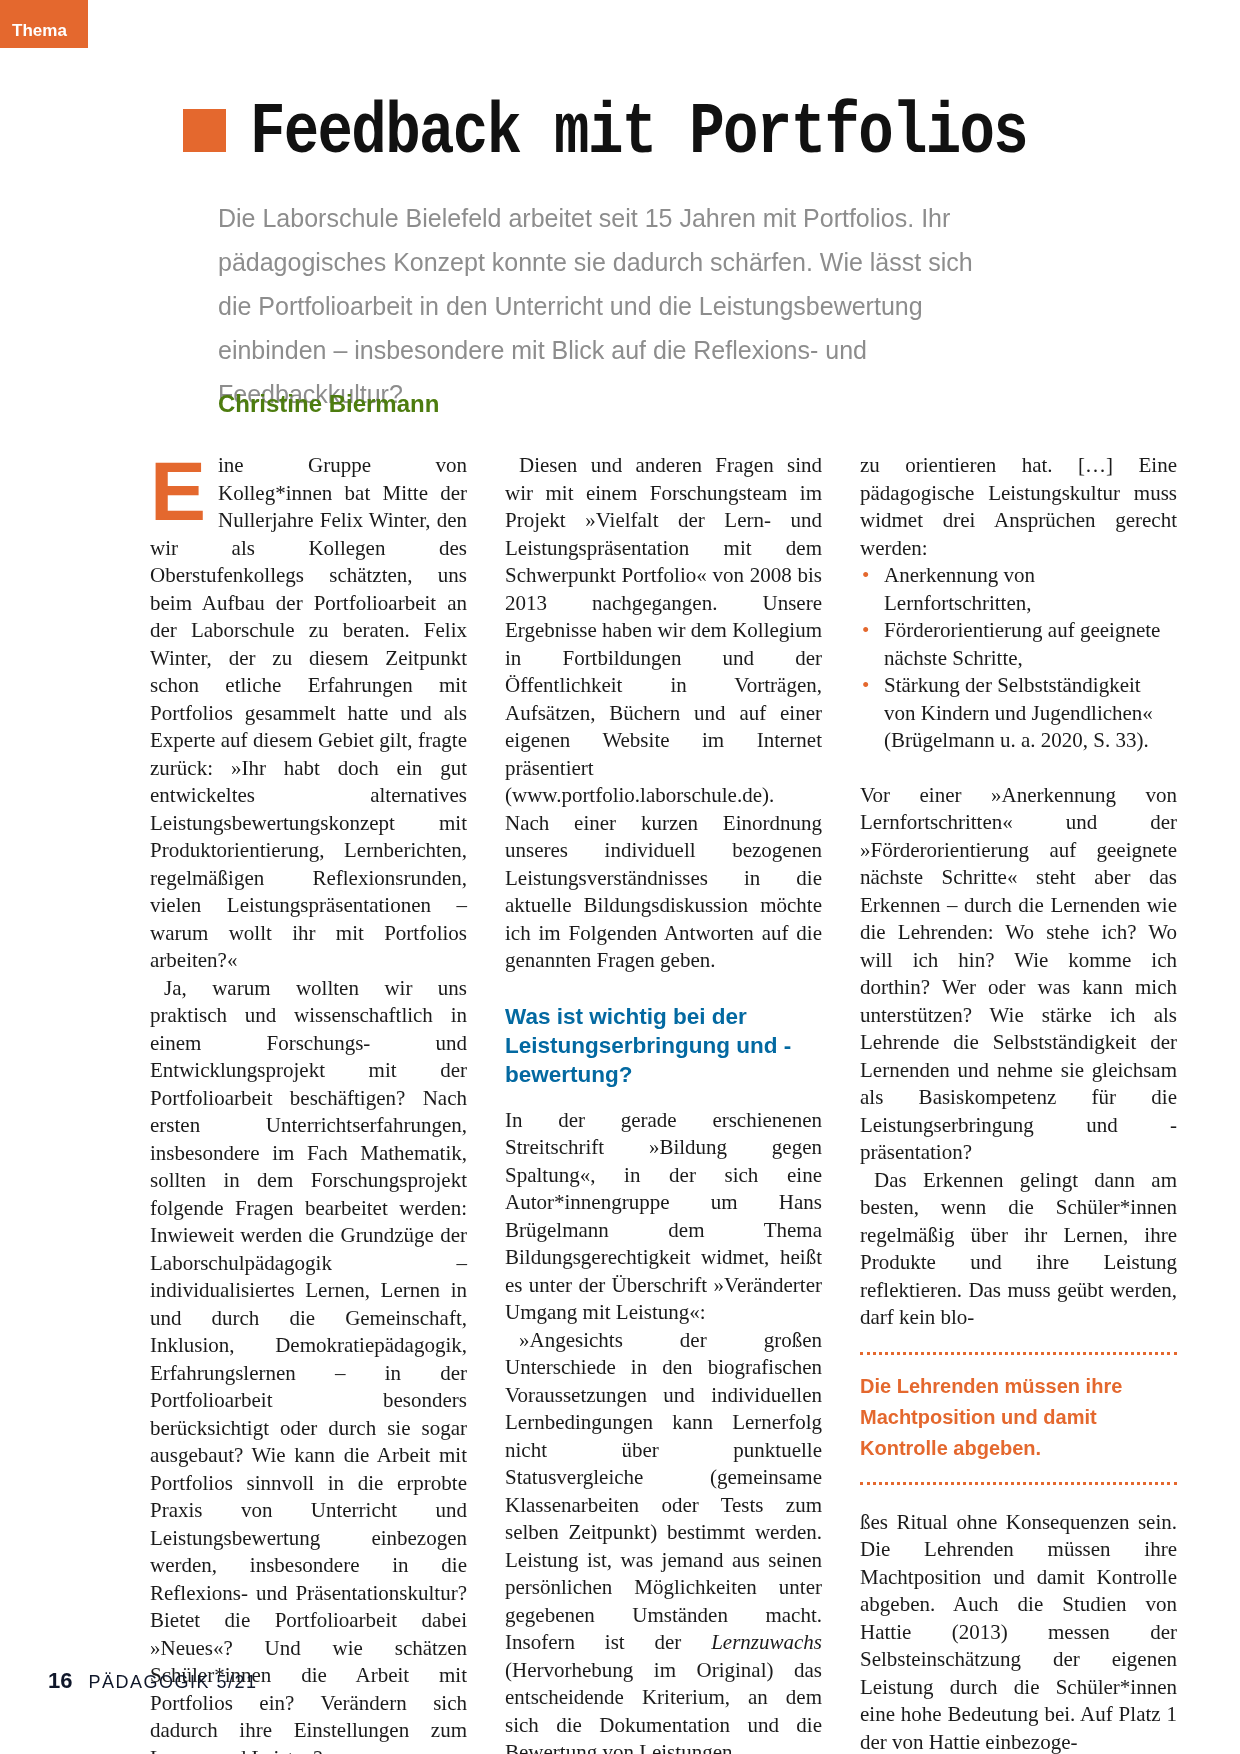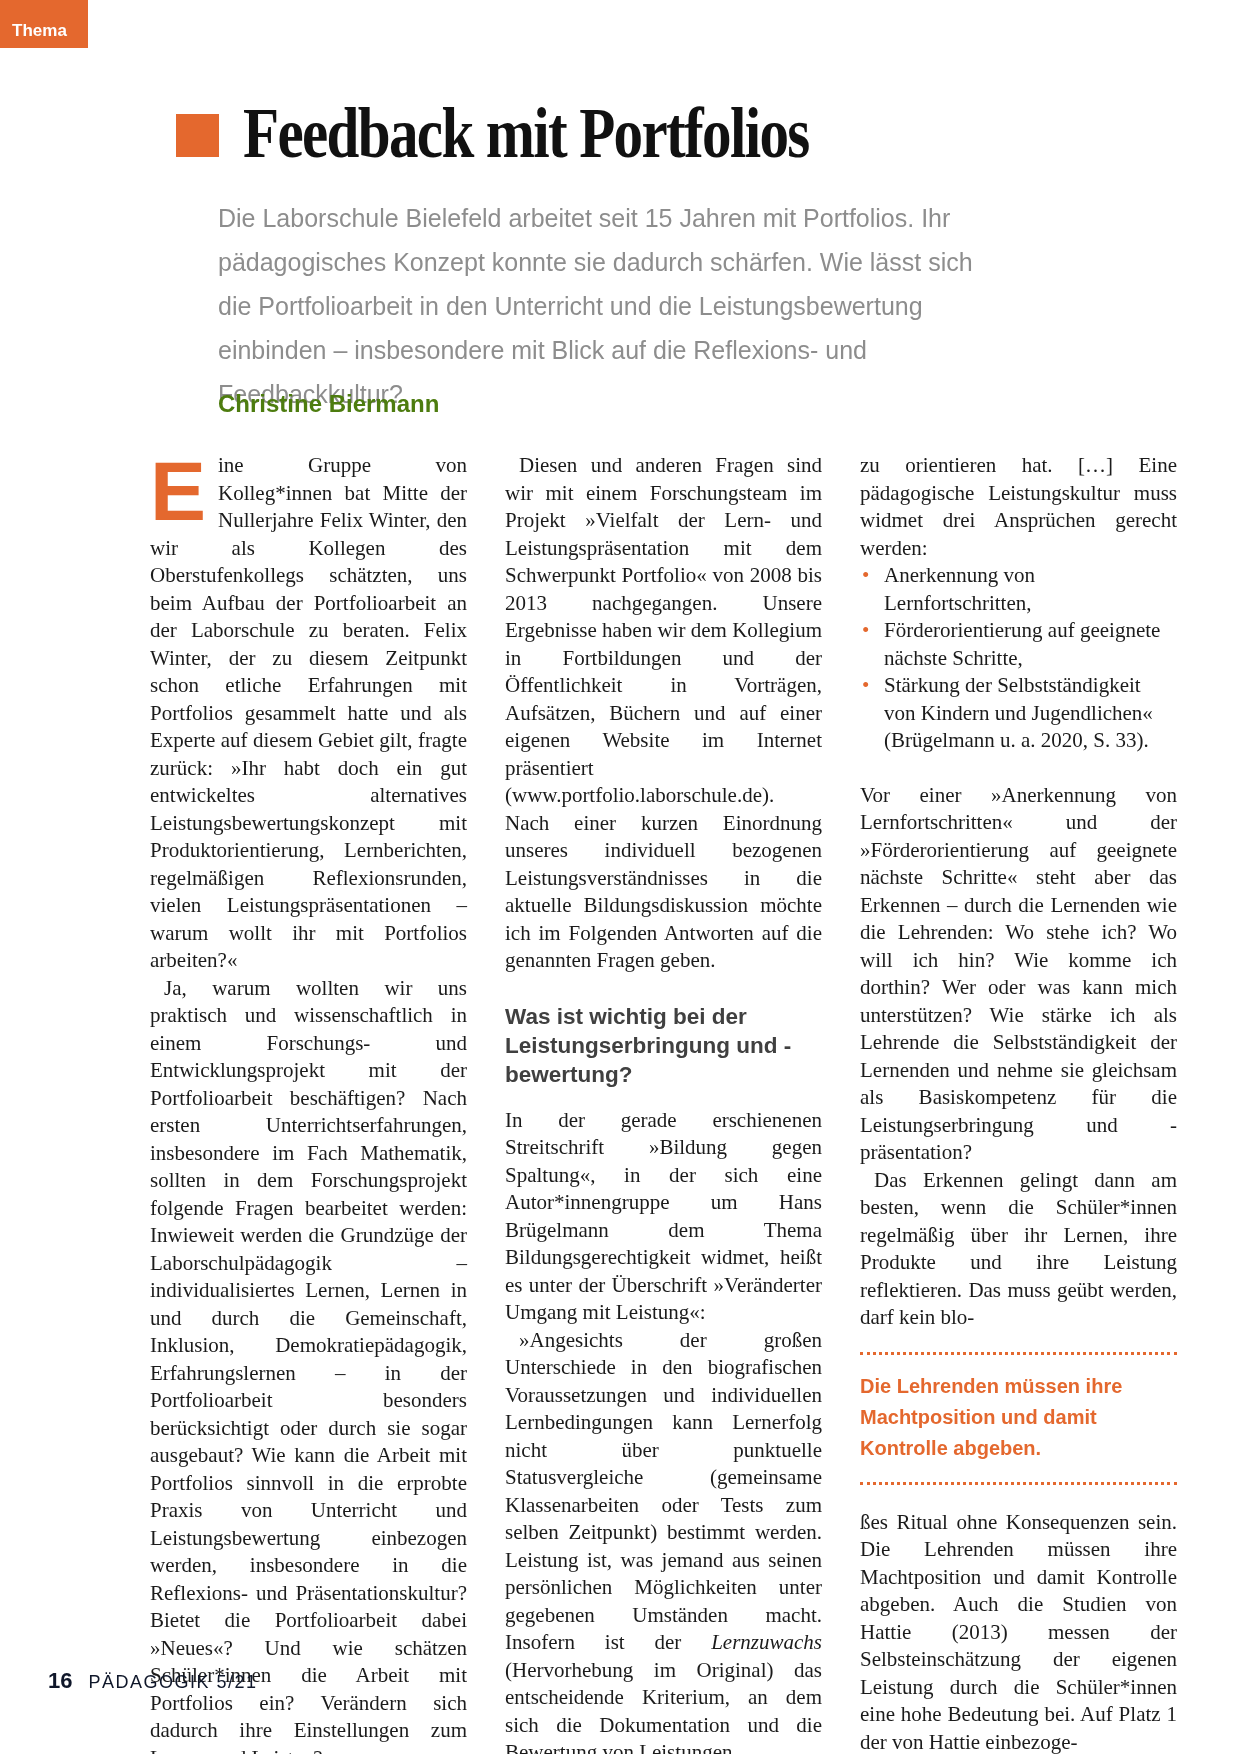--- a/index.html
+++ b/index.html
@@ -24,23 +24,23 @@
     background:var(--accent);
     color:#ffffff;
     font-family:"Liberation Sans",sans-serif;
     font-weight:bold;font-size:17px;
     display:flex;align-items:flex-end;justify-content:center;
     padding:0 9px 7px 0;
   }
 
   
   .title-row{
-    position:absolute;left:176px;top:97px;
+    position:absolute;left:183px;top:97px;
     white-space:nowrap;
-    font-family:Liberation Serif, serif;
+    font-family:Liberation Mono, monospace;
   }
   .title-square{
     display:inline-block;
     width:43px;height:43px;
     background:var(--accent);
     vertical-align:baseline;
     margin-right:24px;
   }
   .title-text{
     display:inline-block;
@@ -93,21 +93,21 @@
     font-size:84px;line-height:74px;
     padding-right:12px;
     margin-top:2px;
   }
 
   .subhead{
     font-family:"Liberation Sans",sans-serif;
     font-weight:bold;
     font-size:22.5px;line-height:29px;
     text-align:left;
-    color:#404040;
+    color:#0369a1;
     margin:27px 0 18px 0;
     hyphens:none;
   }
 
   ul.bullets{
     list-style:none;
     margin:0 0 27px 0;
   }
   ul.bullets li{
     position:relative;

